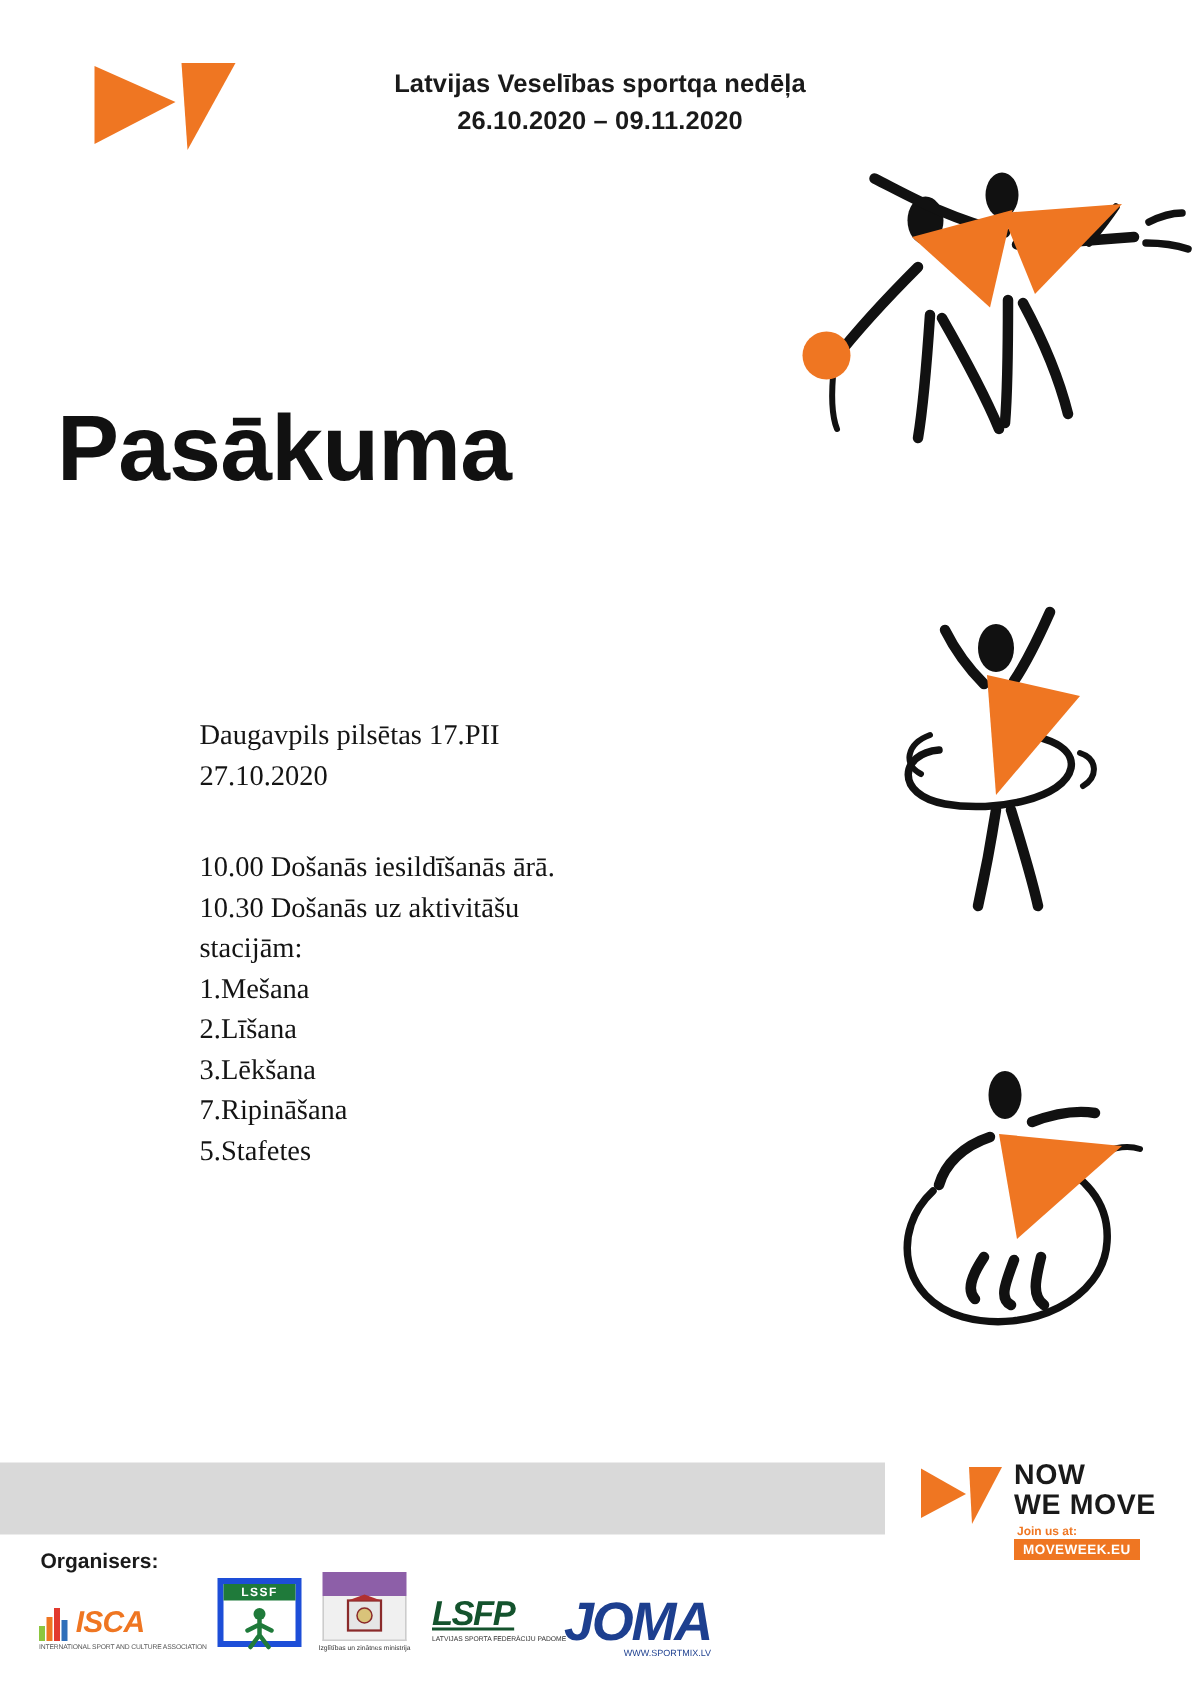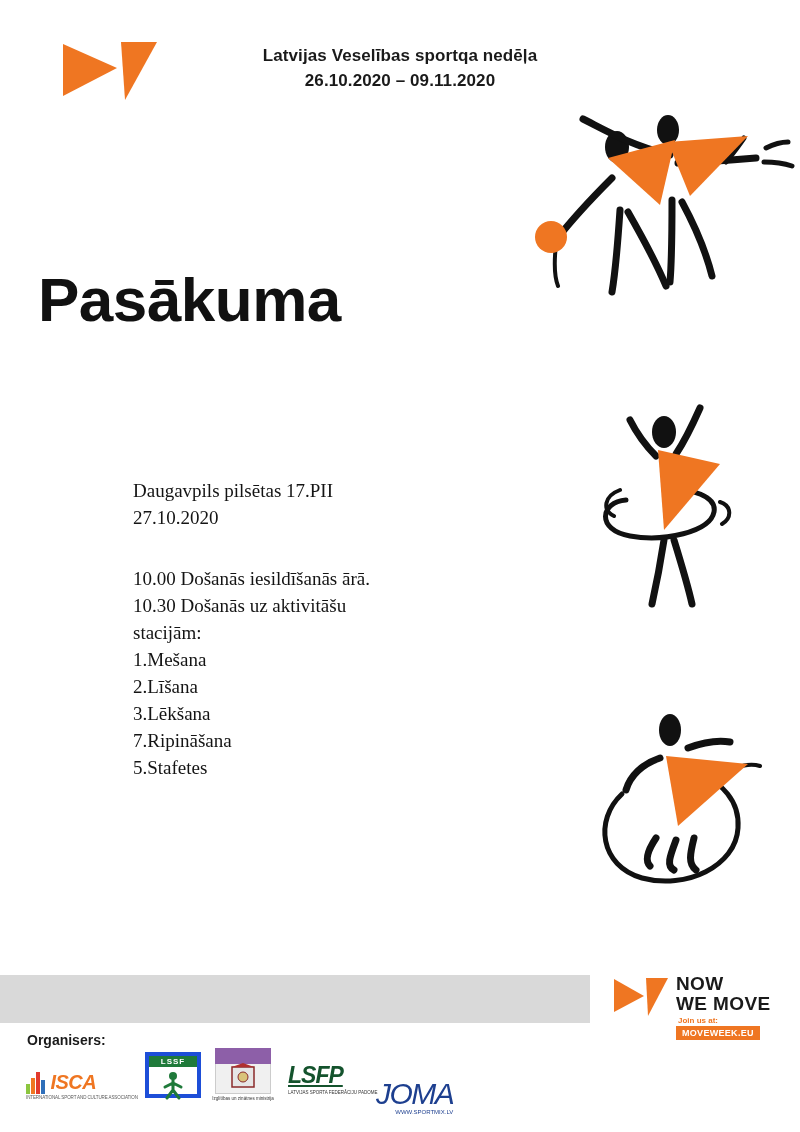--- a/index.html
+++ b/index.html
@@ -167,23 +167,22 @@
   .sp-lsfp { left: 268px; top: 16px; }
   .lsfp-word {
     color: #14532d; font-weight: bold; font-size: 23px; font-style: italic;
     letter-spacing: -1px;
     text-decoration: underline;
   }
   .lsfp-sub { font-size: 4.5px; color: #333; margin-top: 1px; }
 
   .sp-joma { left: 356px; top: 14px; }
   .joma-word {
-    color: #1d3f8f; font-weight: normal; font-size: 30px; font-style: italic;
+    color: #1d3f8f; font-weight: bold; font-size: 36px; font-style: italic;
     letter-spacing: -1.5px;
-    margin-top: 17px;
   }
   .joma-sub { font-size: 6px; color: #1d3f8f; text-align: right; margin-top: -2px; }
 
   svg { display: block; overflow: visible; }
 </style>
 </head>
 <body>
 
 <div class="poster">
 

